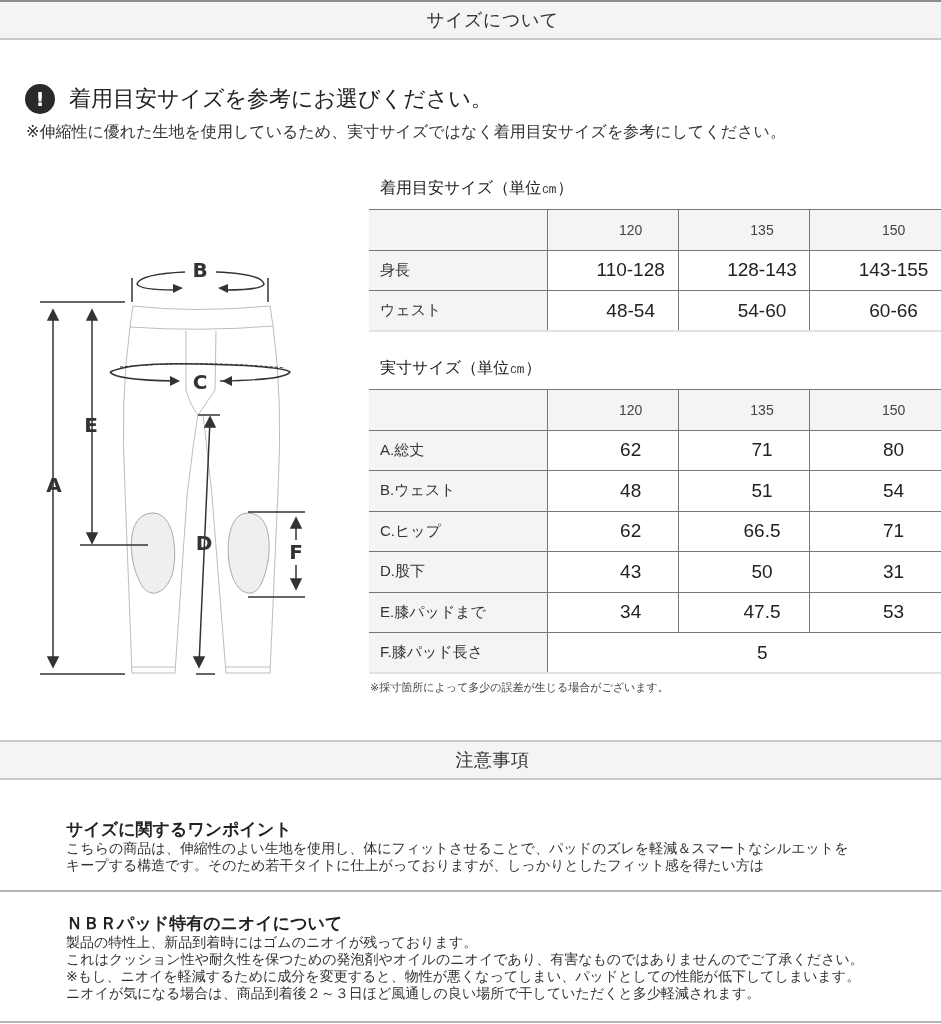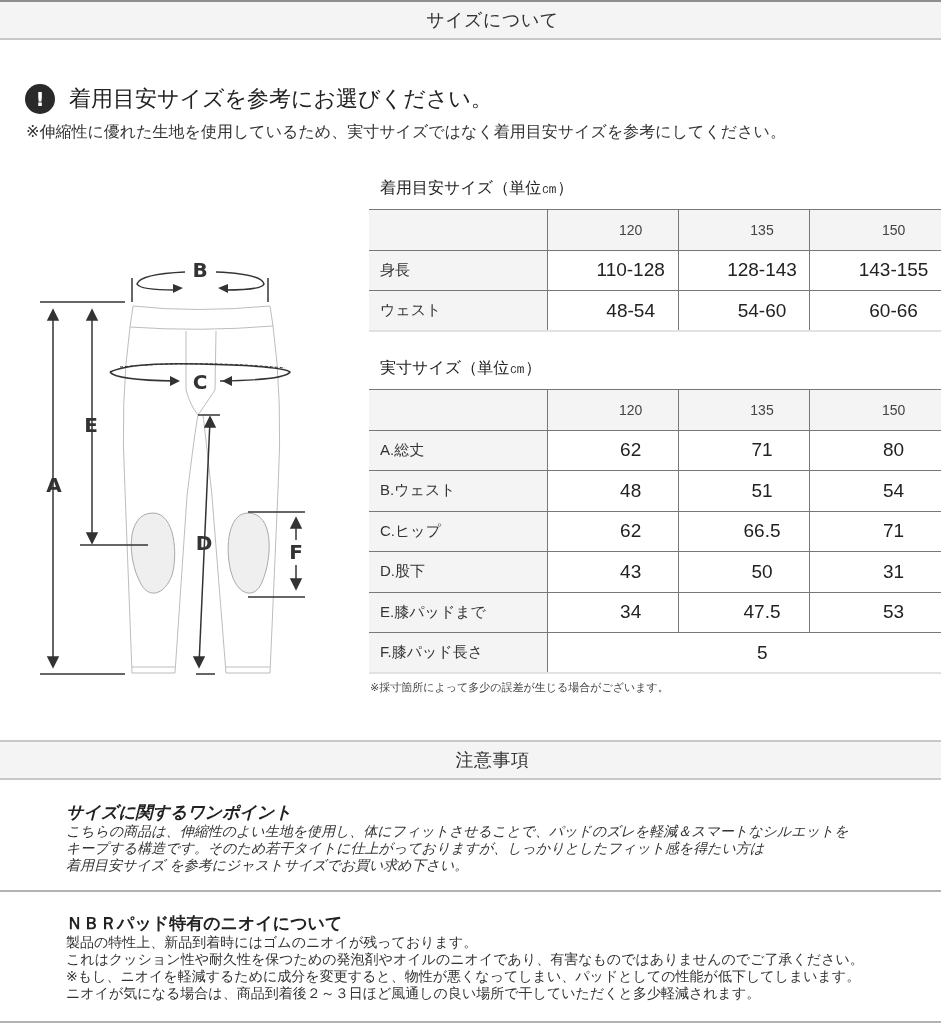--- a/index.html
+++ b/index.html
@@ -57,21 +57,21 @@
   #tbl1 { top: 209px; }
   #tbl2 { top: 389px; }
 
   .footnote { position: absolute; left: 370px; top: 680px; font-size: 11px; color: #444; }
 
   .diagram { position: absolute; left: 30px; top: 250px; width: 330px; height: 440px; }
 
   .note-block { position: absolute; left: 66px; }
   .note-title { font-size: 17px; font-weight: bold; color: #222; line-height: 22px; }
   .note-line { font-size: 14px; color: #333; line-height: 17px; white-space: nowrap; }
-  #note1 { top: 801px; font-style: italic; }
+  #note1 { top: 818px; }
   #note2 { top: 912px; }
 
   .hr { position: absolute; left: 0; width: 941px; height: 2px; background: #b3b3b3; }
   #hr1 { top: 890px; }
   #hr2 { top: 1021px; }
 </style>
 </head>
 <body>
 
 <div class="section-bar" id="bar-size">
@@ -232,21 +232,20 @@
 <div class="footnote">※採寸箇所によって多少の誤差が生じる場合がございます。</div>
 
 <div class="section-bar" id="bar-notes">
   <span>注意事項</span>
 </div>
 
 <div class="note-block" id="note1">
   <div class="note-title">サイズに関するワンポイント</div>
   <div class="note-line">こちらの商品は、伸縮性のよい生地を使用し、体にフィットさせることで、パッドのズレを軽減＆スマートなシルエットを</div>
   <div class="note-line">キープする構造です。そのため若干タイトに仕上がっておりますが、しっかりとしたフィット感を得たい方は</div>
-  <div class="note-line">着用目安サイズ を参考にジャストサイズでお買い求め下さい。</div>
 </div>
 
 <div class="hr" id="hr1"></div>
 
 <div class="note-block" id="note2">
   <div class="note-title">ＮＢＲパッド特有のニオイについて</div>
   <div class="note-line">製品の特性上、新品到着時にはゴムのニオイが残っております。</div>
   <div class="note-line">これはクッション性や耐久性を保つための発泡剤やオイルのニオイであり、有害なものではありませんのでご了承ください。</div>
   <div class="note-line">※もし、ニオイを軽減するために成分を変更すると、物性が悪くなってしまい、パッドとしての性能が低下してしまいます。</div>
   <div class="note-line">ニオイが気になる場合は、商品到着後２～３日ほど風通しの良い場所で干していただくと多少軽減されます。</div>

